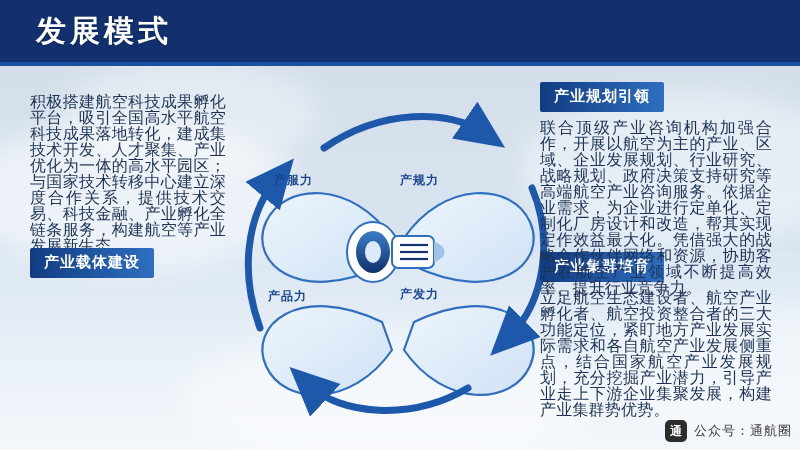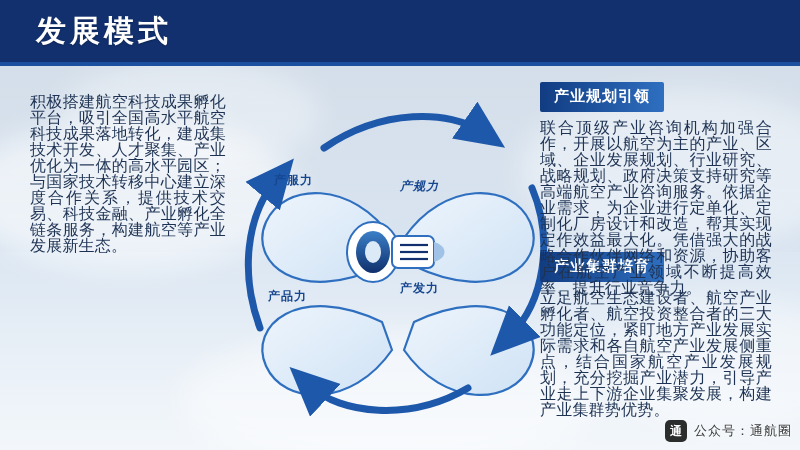--- a/index.html
+++ b/index.html
@@ -75,23 +75,23 @@
 
   .petal-label {
     position: absolute;
     color: #16468f;
     font-size: 12px;
     font-weight: bold;
     letter-spacing: 1px;
     white-space: nowrap;
   }
   #label-chanfu { left: 42px;  top: 102px; }
-  #label-changui { left: 168px; top: 108px; font-style: italic; }
+  #label-changui { left: 168px; top: 102px; }
   #label-chanpin { left: 36px;  top: 218px; }
-  #label-chanfa  { left: 168px; top: 210px; }
+  #label-chanfa  { left: 168px; top: 216px; }
 
   
   .block { position: absolute; }
   .block-title {
     display: inline-block;
     color: #ffffff;
     font-size: 15px;
     font-weight: bold;
     letter-spacing: 1px;
     padding: 5px 14px 6px 14px;
@@ -212,20 +212,21 @@
     <div class="petal-label" id="label-changui">产规力</div>
     <div class="petal-label" id="label-chanpin">产品力</div>
     <div class="petal-label" id="label-chanfa">产发力</div>
   </div>
 
   <div class="block" id="block-eco">
     <div class="block-body">积极搭建航空科技成果孵化平台，吸引全国高水平航空科技成果落地转化，建成集技术开发、人才聚集、产业优化为一体的高水平园区；与国家技术转移中心建立深度合作关系，提供技术交易、科技金融、产业孵化全链条服务，构建航空等产业发展新生态。</div>
   </div>
 
   <div class="block" id="block-carrier">
+    <div class="block-title">产业载体建设</div>
   </div>
 
   <div class="block" id="block-cluster">
     <div class="block-title right">产业集群培育</div>
     <div class="block-body">立足航空生态建设者、航空产业孵化者、航空投资整合者的三大功能定位，紧盯地方产业发展实际需求和各自航空产业发展侧重点，结合国家航空产业发展规划，充分挖掘产业潜力，引导产业走上下游企业集聚发展，构建产业集群势优势。</div>
   </div>
 
   <div class="block" id="block-plan">
     <div class="block-title right">产业规划引领</div>
     <div class="block-body">联合顶级产业咨询机构加强合作，开展以航空为主的产业、区域、企业发展规划、行业研究、战略规划、政府决策支持研究等高端航空产业咨询服务。依据企业需求，为企业进行定单化、定制化厂房设计和改造，帮其实现定作效益最大化。凭借强大的战略合作伙伴网络和资源，协助客户在航空产业领域不断提高效率、提升行业竞争力。</div>

